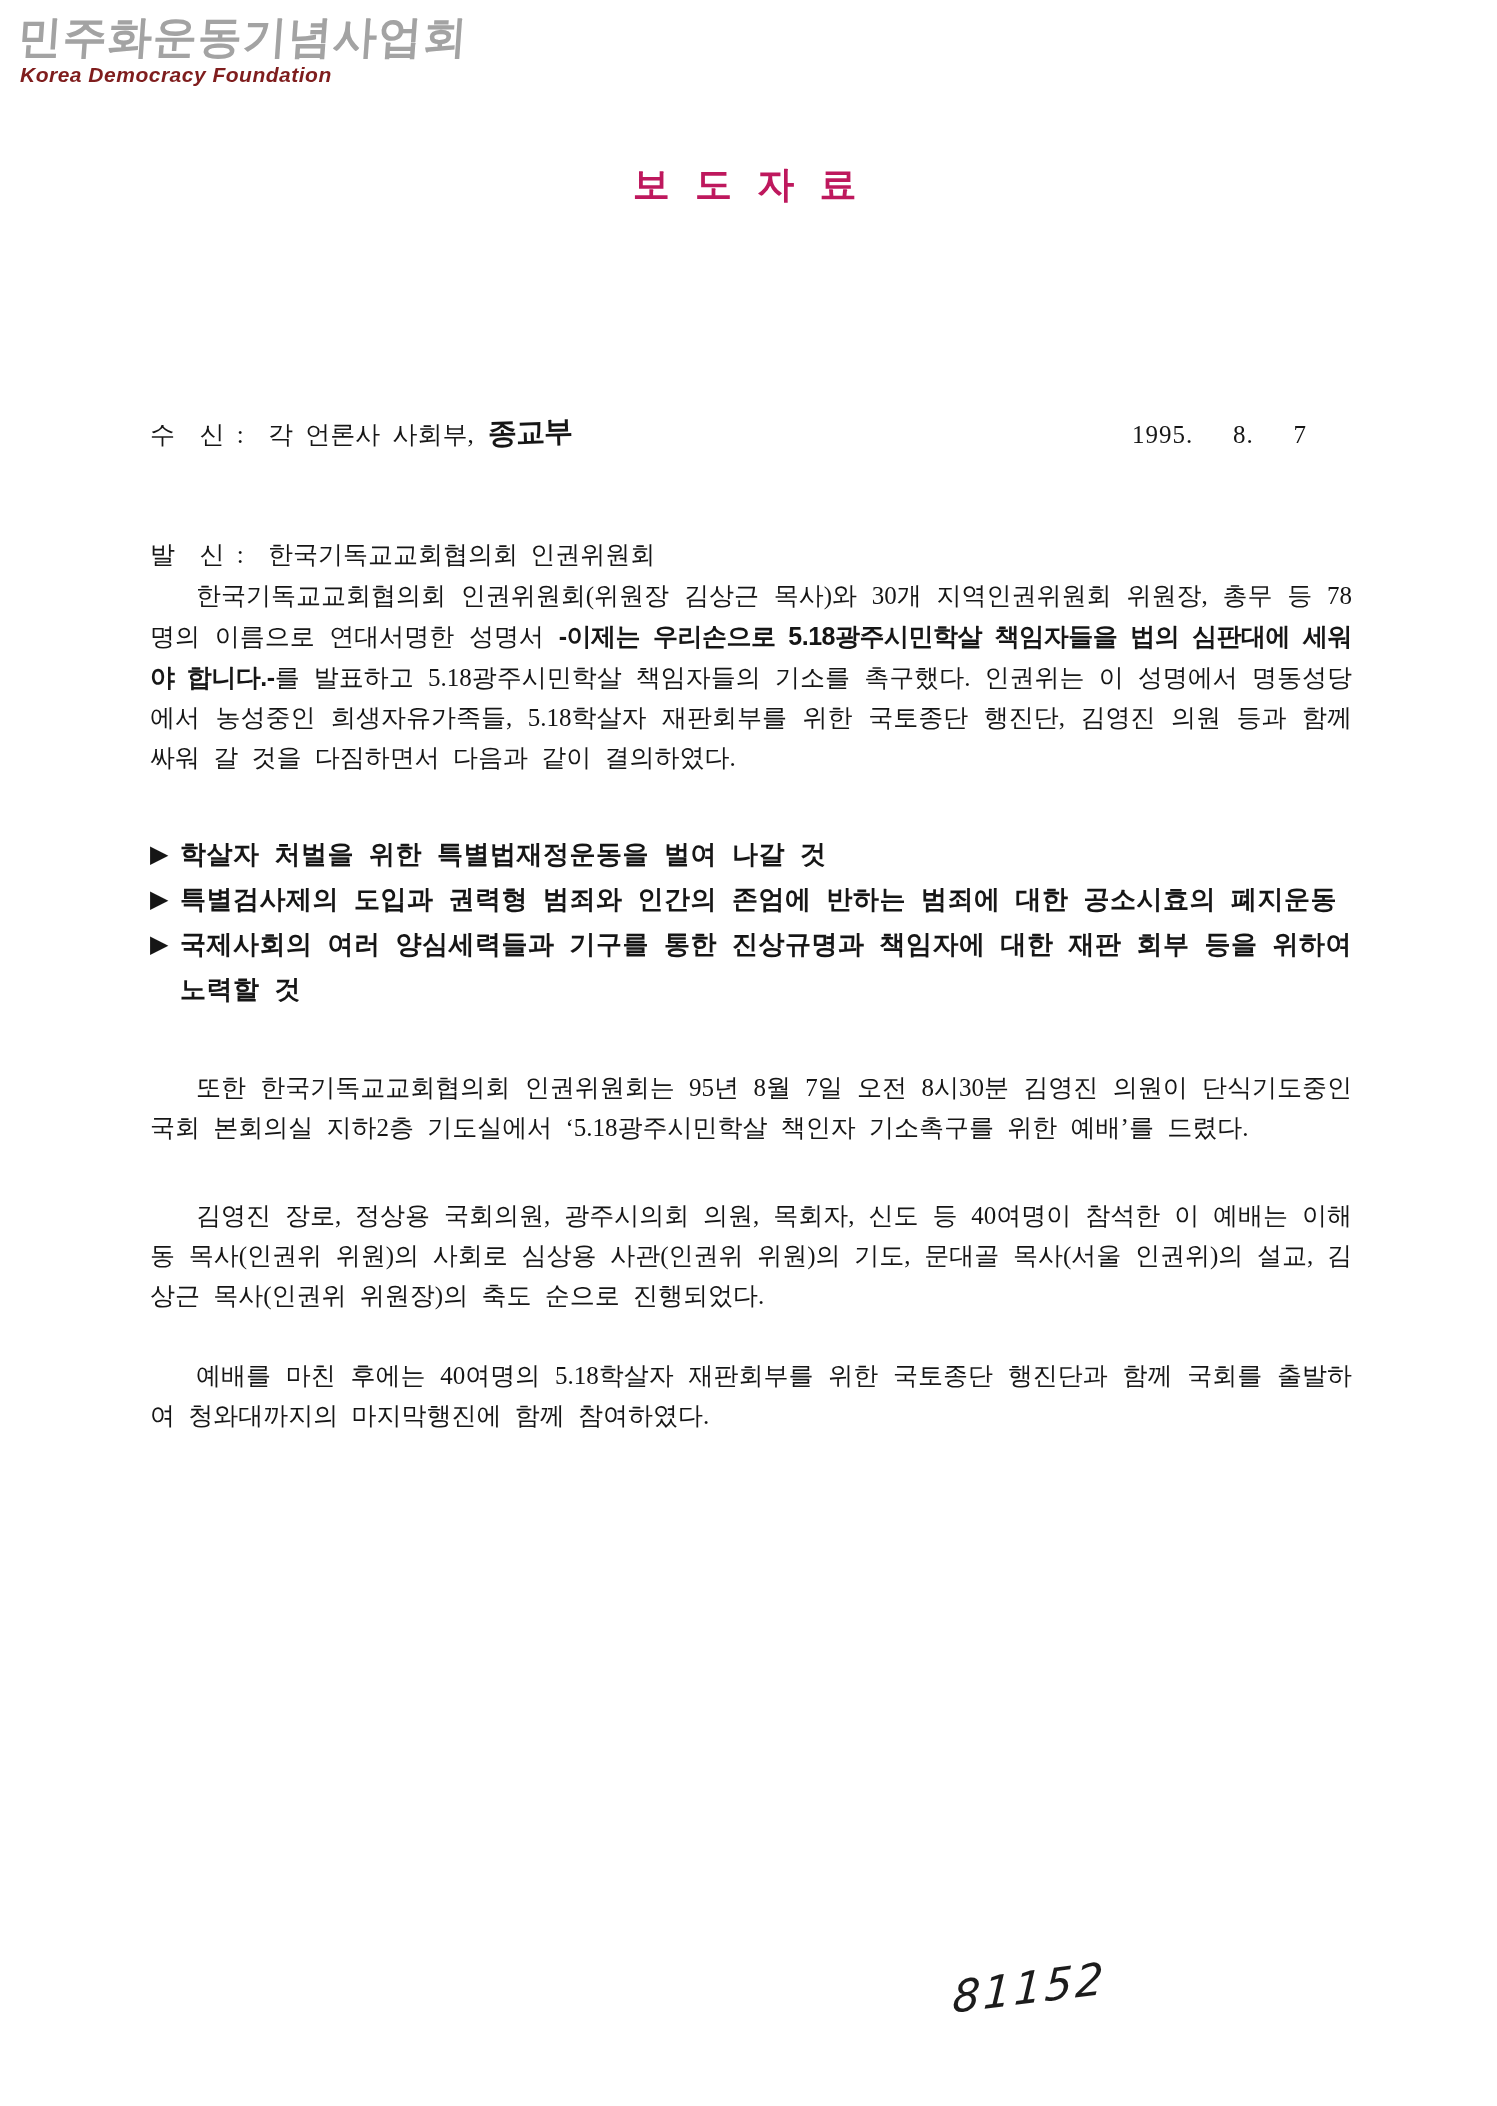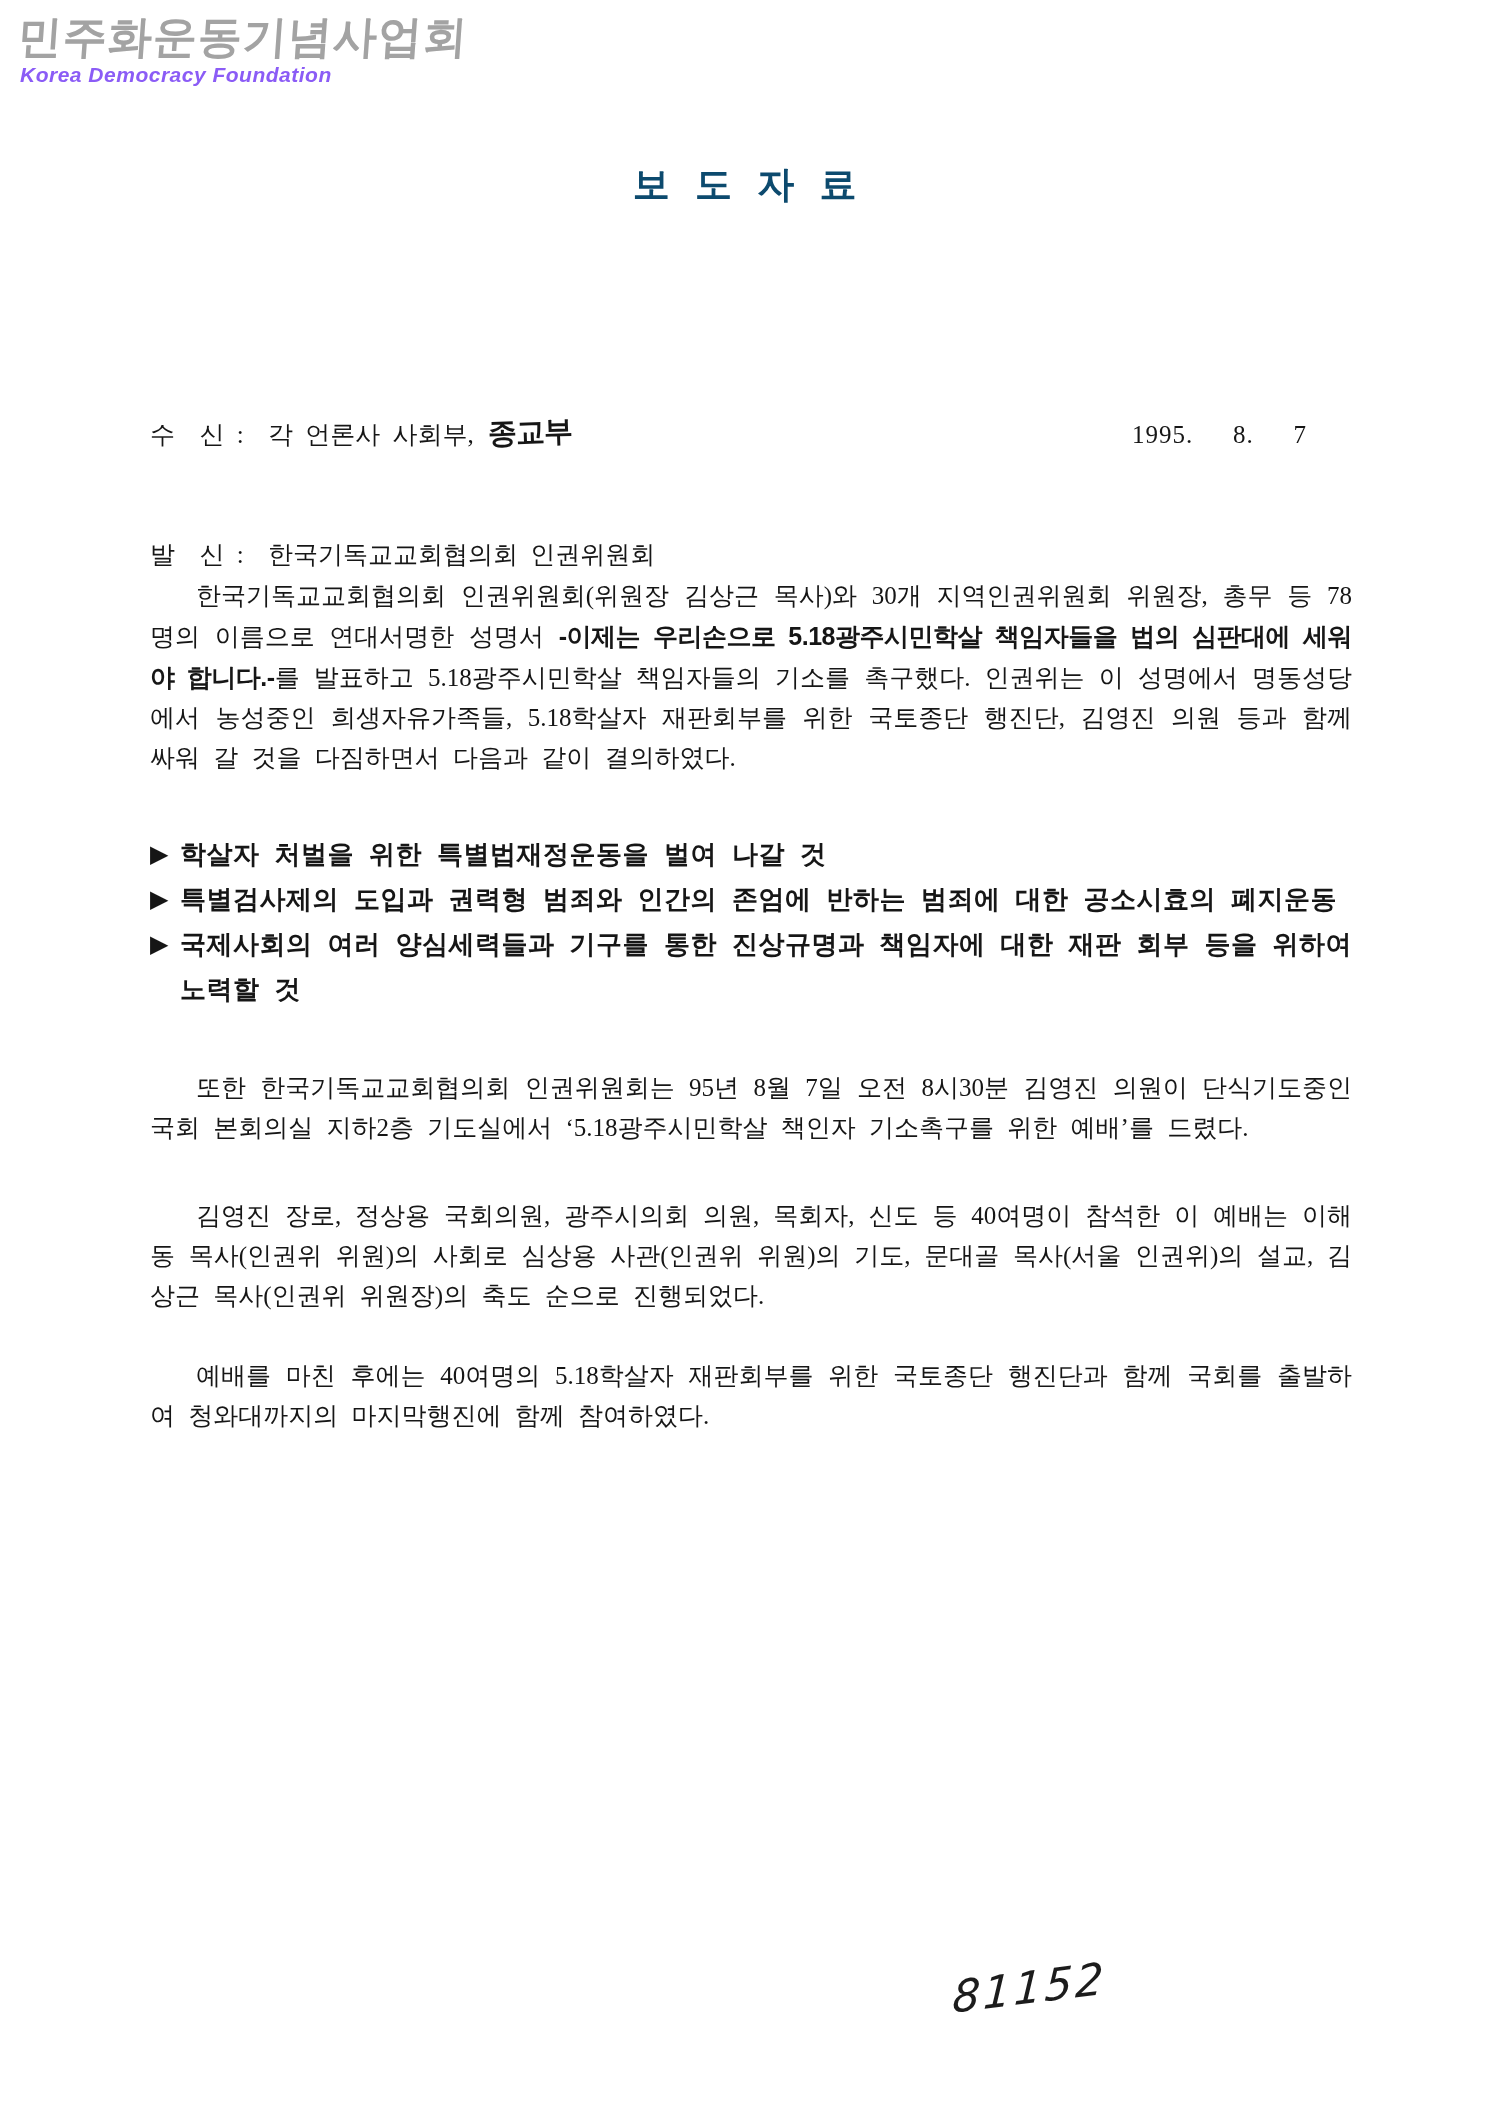--- a/index.html
+++ b/index.html
@@ -12,28 +12,28 @@
 
   
   .logo{position:absolute;top:14px;left:18px;}
   .logo-kr{
     font-family:"DejaVu Sans", sans-serif;font-weight:700;
     font-size:44px;color:#a3a3a3;letter-spacing:1px;
     transform:skewX(-4deg);line-height:1.05;
   }
   .logo-en{
     font-family:"Liberation Sans", sans-serif;font-weight:700;font-style:italic;
-    font-size:21px;color:#8b5cf6;letter-spacing:.5px;margin-top:3px;margin-left:2px;
+    font-size:21px;color:#7f1d1d;letter-spacing:.5px;margin-top:3px;margin-left:2px;
   }
 
   
   .doc-title{
     position:absolute;top:160px;left:0;width:100%;text-align:center;
     font-size:37px;font-weight:700;letter-spacing:8px;white-space:pre;
-    color:#0c4a6e;
+    color:#be185d;
   }
 
   
   .meta{
     position:absolute;top:333px;left:150px;width:1205px;
     font-size:25px;line-height:40px;white-space:pre-wrap;word-spacing:6px;
   }
   .meta-line{display:flex;align-items:baseline;gap:12px;}
   .meta-spacer{flex:1;}
   .date{white-space:pre;padding-right:48px;letter-spacing:1px;}

